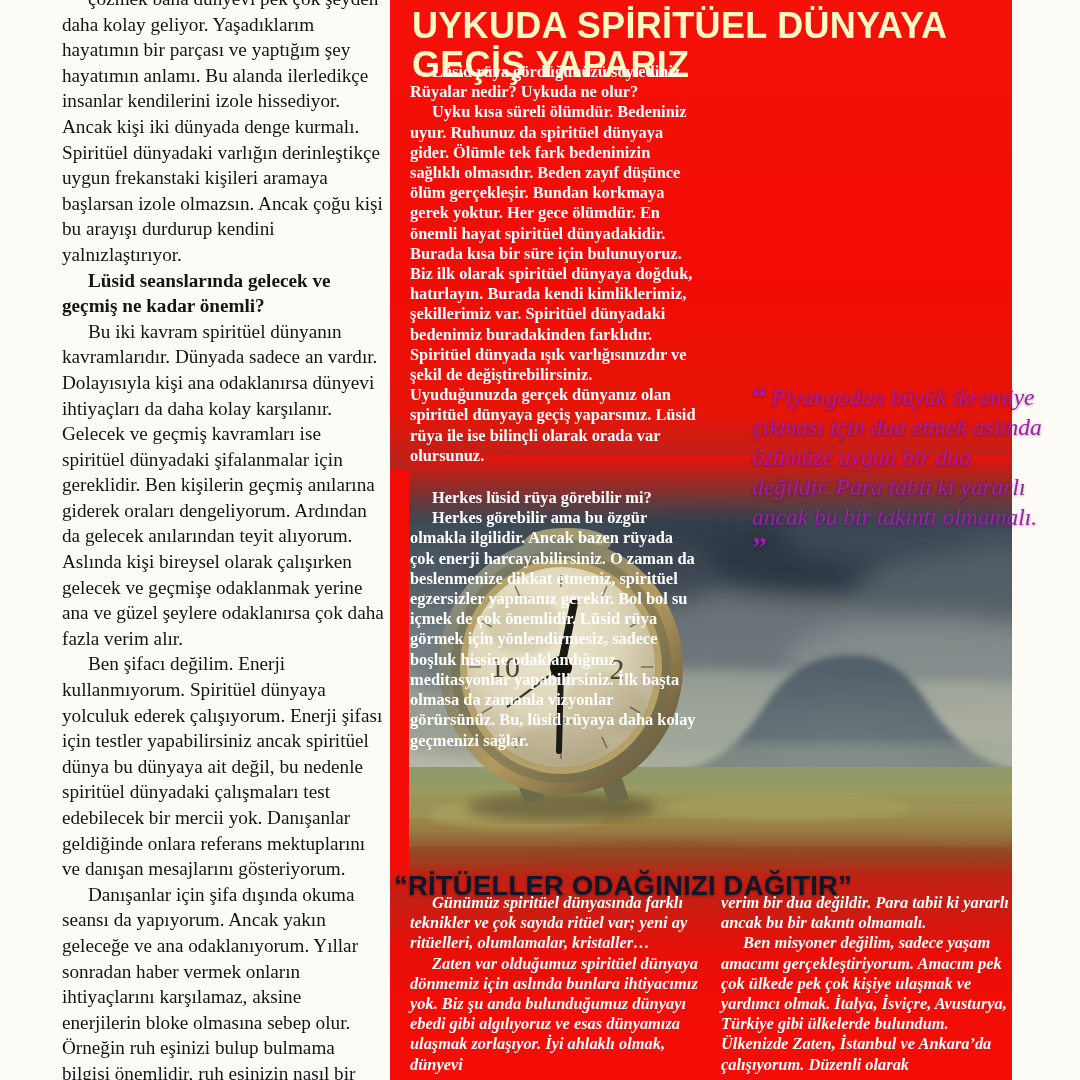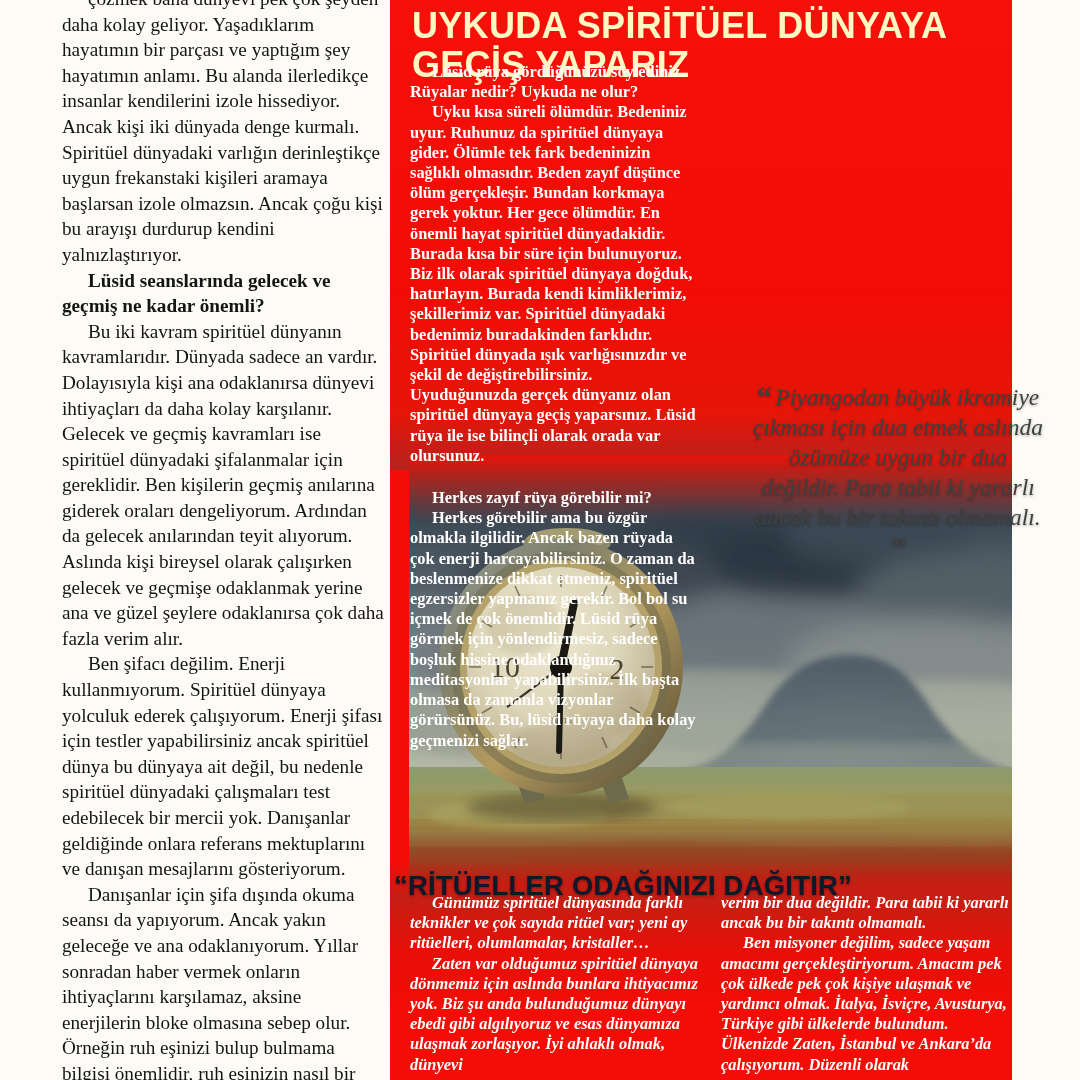--- a/index.html
+++ b/index.html
@@ -86,22 +86,21 @@
   }
   .rcol p.noind { text-indent: 0; }
 
   
   #pullquote {
     position: absolute;
     left: 712px;
     top: 358px;
     width: 292px;
     z-index: 6;
-    text-align: center;
-    color: #404040;
+    color: #a21caf;
     font-style: italic;
     font-size: 23.5px;
     line-height: 30px;
     text-shadow: 0 1px 3px rgba(0,0,0,.35);
   }
   #pullquote .qmark {
     font-style: normal;
     font-weight: bold;
     font-size: 30px;
     letter-spacing: -2px;
@@ -332,21 +331,21 @@
     <div class="redgrad-bottom"></div>
 
     <h1 id="headline">UYKUDA SPİRİTÜEL DÜNYAYA GEÇİŞ YAPARIZ</h1>
 
     <div id="top-cols">
       <div class="rcol">
         <p class="noind" style="text-indent:22px">Lüsid rüya gördüğünüzü söylediniz. Rüyalar nedir? Uykuda ne olur?</p>
         <p>Uyku  kısa süreli ölümdür. Bedeniniz uyur. Ruhunuz da spiritüel dünyaya gider. Ölümle tek fark bedeninizin sağlıklı olmasıdır. Beden zayıf düşünce ölüm gerçekleşir. Bundan korkmaya gerek yoktur. Her gece ölümdür. En önemli hayat spiritüel dünyadakidir. Burada kısa bir süre için bulunuyoruz. Biz ilk olarak spiritüel dünyaya doğduk, hatırlayın. Burada kendi kimliklerimiz, şekillerimiz var. Spiritüel dünyadaki bedenimiz buradakinden farklıdır. Spiritüel dünyada ışık varlığısınızdır ve şekil de değiştirebilirsiniz. Uyuduğunuzda gerçek dünyanız olan spiritüel dünyaya geçiş yaparsınız. Lüsid rüya ile ise bilinçli olarak orada var olursunuz.</p>
       </div>
       <div class="rcol">
-        <p>Herkes zayıf rüya görebilir mi?</p>
+        <p>Herkes lüsid rüya görebilir mi?</p>
         <p>Herkes görebilir ama bu özgür olmakla ilgilidir. Ancak bazen rüyada çok enerji harcayabilirsiniz. O zaman da beslenmenize dikkat etmeniz, spiritüel egzersizler yapmanız gerekir. Bol bol su içmek de çok önemlidir. Lüsid rüya görmek için yönlendirmesiz, sadece boşluk hissine odaklandığınız meditasyonlar yapabilirsiniz. İlk başta olmasa da zamanla vizyonlar görürsünüz. Bu, lüsid rüyaya daha kolay geçmenizi sağlar.</p>
       </div>
     </div>
 
     <h2 id="headline2">“RİTÜELLER ODAĞINIZI DAĞITIR”</h2>
 
     <div id="bottom-cols">
       <div class="rcol">
         <p>Günümüz spiritüel dünyasında farklı teknikler ve çok sayıda ritüel var; yeni ay ritüelleri, olumlamalar, kristaller…</p>
         <p>Zaten var olduğumuz spiritüel dünyaya dönmemiz için aslında bunlara ihtiyacımız yok. Biz şu anda bulunduğumuz dünyayı ebedi gibi algılıyoruz ve esas dünyamıza ulaşmak zorlaşıyor. İyi ahlaklı olmak, dünyevi</p>

